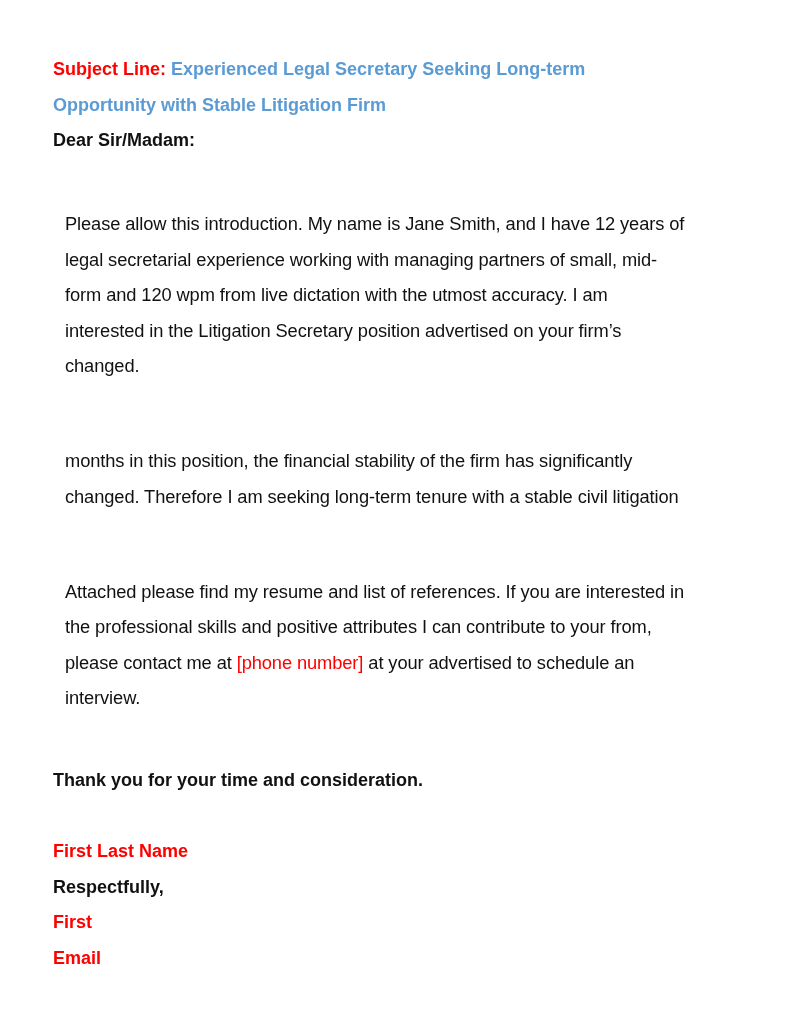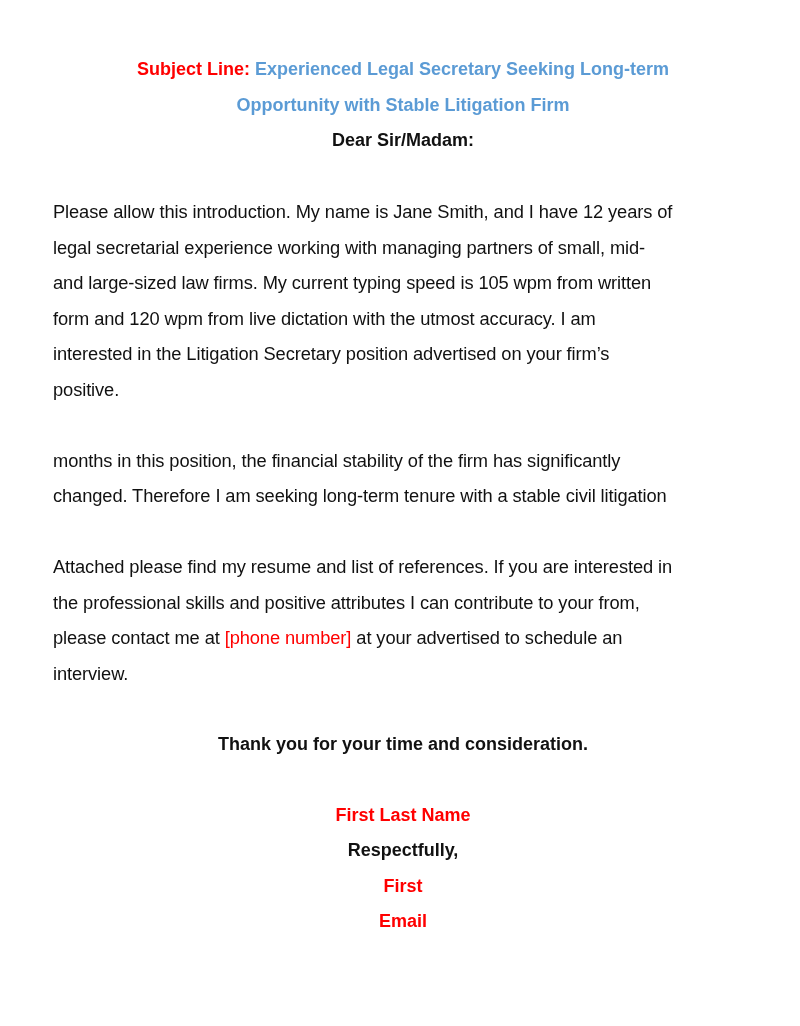--- a/index.html
+++ b/index.html
@@ -3,48 +3,47 @@
   <meta charset="utf-8">
   <style>
     html, body { margin: 0; padding: 0; background: #ffffff; }
     body {
       width: 800px; height: 1026px; position: relative; overflow: hidden;
       font-family: "Liberation Sans", "DejaVu Sans", sans-serif;
       color: #111111;
     }
     .doc { position: absolute; left: 53px; top: 52px; width: 700px; }
     .line { font-size: 18px; line-height: 35.5px; white-space: nowrap; }
-    .bold { font-weight: bold; text-align: center; }
+    .bold { font-weight: bold; }
     .red { color: #ff0000; }
     .blue { color: #5b9bd5; }
-    .para { margin: 0; }
+    .para { margin: 12px; }
     .gap { height: 35.5px; }
     .body-text { font-size: 18.3px; letter-spacing: -0.1px; }
   </style>
 </head>
 <body>
 
 <div class="doc">
 
   <div class="line bold">
     <span class="red">Subject Line:</span>
     <span class="blue">Experienced Legal Secretary Seeking Long-term</span>
   </div>
   <div class="line bold blue">Opportunity with Stable Litigation Firm</div>
   <div class="line bold">Dear Sir/Madam:</div>
 
   <div class="gap"></div>
 
   <div class="para">
     <div class="line body-text">Please allow this introduction. My name is Jane Smith, and I have 12 years of</div>
     <div class="line body-text">legal secretarial experience working with managing partners of small, mid-</div>
-    <div class="line body-text">and large-sized law firms. My current typing speed is 105 wpm from written</div>
     <div class="line body-text">form and 120 wpm from live dictation with the utmost accuracy. I am</div>
     <div class="line body-text">interested in the Litigation Secretary position advertised on your firm’s</div>
-    <div class="line body-text">positive.</div>
+    <div class="line body-text">changed.</div>
   </div>
 
   <div class="gap"></div>
 
   <div class="para">
     <div class="line body-text">months in this position, the financial stability of the firm has significantly</div>
     <div class="line body-text">changed. Therefore I am seeking long-term tenure with a stable civil litigation</div>
   </div>
 
   <div class="gap"></div>

